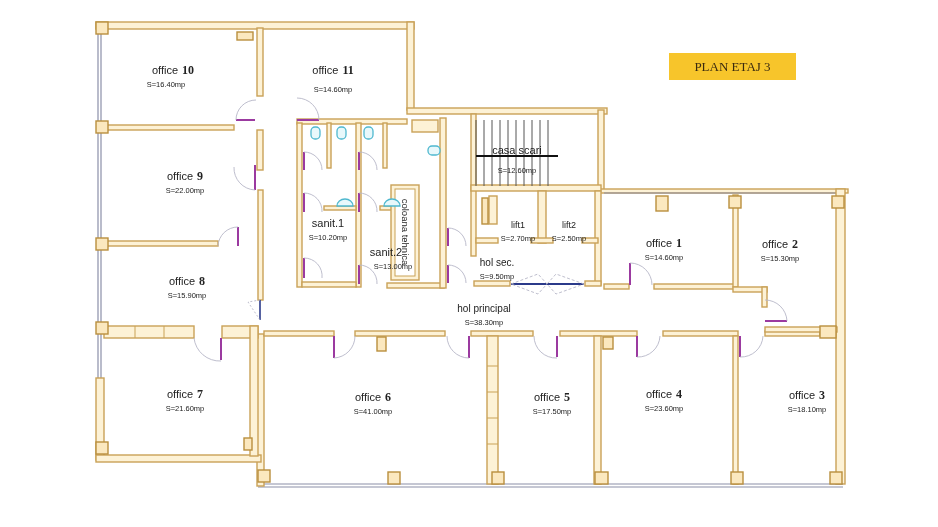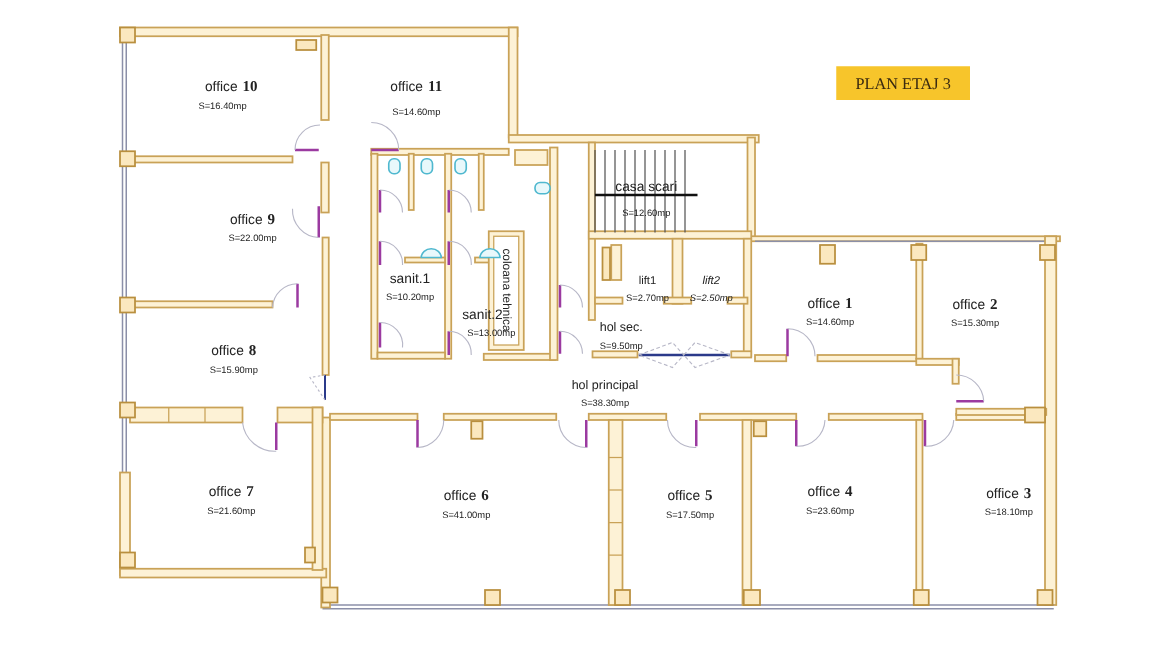--- a/index.html
+++ b/index.html
@@ -9,21 +9,21 @@
   .col  { fill:#fbe8bf; stroke:#b98f3e; stroke-width:1.4; }
   .glass { fill:none; stroke:#8b8fa8; stroke-width:1.2; }
   .door-leaf { stroke:#9b3aa0; stroke-width:2; }
   .door-arc { fill:none; stroke:#b7b7c7; stroke-width:0.9; }
   .stair { stroke:#555; stroke-width:1; }
   .wc { fill:#e8f8fb; stroke:#4fb8cf; stroke-width:1.3; }
   .lbl { position:absolute; font-family:"Liberation Sans", sans-serif; color:#222; white-space:nowrap; text-align:center; transform:translateX(-50%); }
   .lbl .name { font-size:11px; }
   .lbl .num { font-family:"Liberation Serif", serif; font-weight:bold; font-size:12px; margin-left:4px; }
   .lbl .area { font-size:7.5px; display:block; margin-top:2px; }
-  #title-badge { position:absolute; left:669px; top:53px; width:107px; height:27px; background:#f7c52b; display:flex; align-items:center; justify-content:center; font-family:"Liberation Serif", serif; font-size:13px; color:#3a2a10; }
+  #title-badge { position:absolute; left:669px; top:53px; width:127px; height:27px; background:#f7c52b; display:flex; align-items:center; justify-content:center; font-family:"Liberation Serif", serif; font-size:13px; color:#3a2a10; }
   #coloana { position:absolute; left:395px; top:188px; width:20px; height:88px; }
   #coloana span { position:absolute; left:50%; top:50%; transform:translate(-50%,-50%) rotate(90deg); font-family:"Liberation Sans", sans-serif; font-size:9.5px; color:#222; white-space:nowrap; }
 </style>
 </head>
 <body>
 
 <div id="stage">
 
 <svg width="938" height="527" viewBox="0 0 938 527">
 
@@ -232,29 +232,29 @@
     <rect class="wc" x="337" y="127" width="9" height="12" rx="4"></rect>
     <rect class="wc" x="364" y="127" width="9" height="12" rx="4"></rect>
     <rect class="wc" x="428" y="146" width="12" height="9" rx="4"></rect>
     <path class="wc" d="M337 206 A8 7 0 0 1 353 206 Z"></path>
     <path class="wc" d="M384 206 A8 7 0 0 1 400 206 Z"></path>
   </g>
 </svg>
 
 <div id="title-badge">PLAN ETAJ 3</div>
 
-<div class="lbl" style="left:185px; top:60px;">
+<div class="lbl" style="left:173px; top:60px;">
   <span class="name">office</span><span class="num">10</span>
   <span class="area" style="margin-left:-14px;">S=16.40mp</span>
 </div>
 <div class="lbl" style="left:333px; top:60px;">
   <span class="name">office</span><span class="num">11</span>
   <span class="area" style="margin-top:7px;">S=14.60mp</span>
 </div>
-<div class="lbl" style="left:185px; top:166px;margin-left:17px;">
+<div class="lbl" style="left:185px; top:166px;">
   <span class="name">office</span><span class="num">9</span>
   <span class="area">S=22.00mp</span>
 </div>
 <div class="lbl" style="left:187px; top:271px;">
   <span class="name">office</span><span class="num">8</span>
   <span class="area">S=15.90mp</span>
 </div>
 <div class="lbl" style="left:185px; top:384px;text-align:center;">
   <span class="name">office</span><span class="num">7</span>
   <span class="area">S=21.60mp</span>
@@ -297,21 +297,21 @@
 </div>
 
 <div class="lbl" style="left:517px; top:140px;">
   <span class="name">casa scari</span>
   <span class="area" style="margin-top:8px;">S=12.60mp</span>
 </div>
 <div class="lbl" style="left:518px; top:214px;">
   <span class="name" style="font-size:9px;">lift1</span>
   <span class="area">S=2.70mp</span>
 </div>
-<div class="lbl" style="left:569px; top:214px;font-style:italic;">
+<div class="lbl" style="left:569px; top:214px;">
   <span class="name" style="font-size:9px;">lift2</span>
   <span class="area">S=2.50mp</span>
 </div>
 <div class="lbl" style="left:497px; top:252px;">
   <span class="name" style="font-size:10px;">hol sec.</span>
   <span class="area">S=9.50mp</span>
 </div>
 <div class="lbl" style="left:484px; top:298px;">
   <span class="name" style="font-size:10px;">hol principal</span>
   <span class="area">S=38.30mp</span>

